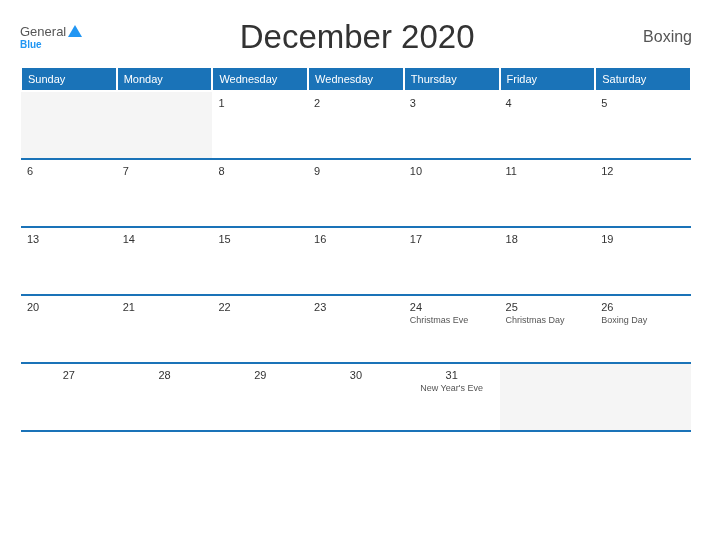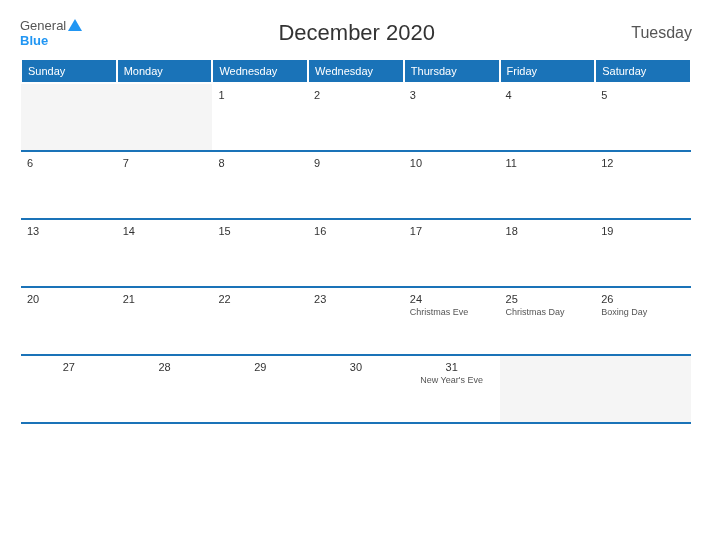--- a/index.html
+++ b/index.html
@@ -16,21 +16,21 @@
       padding: 18px 20px 26px 20px;
       background: #fff;
     }
     .header {
       display: flex;
       align-items: center;
       justify-content: space-between;
       margin-bottom: 10px;
     }
     .title {
-      font-size: 22px;
+      font-size: 33px;
       color: #333;
       font-weight: normal;
       text-align: center;
       flex: 1;
     }
     .country {
       font-size: 16px;
       color: #555;
       font-weight: normal;
       min-width: 60px;
@@ -98,21 +98,21 @@
       display: flex;
       align-items: center;
     }
     .logo-bottom {
       display: flex;
       align-items: center;
     }
     .blue-text {
       color: #2196F3;
       font-weight: bold;
-      font-size: 13px;
+      font-size: 10px;
     }
     .general-text {
       font-size: 13px;
       color: #555;
     }
     .triangle {
       width: 0;
       height: 0;
       border-left: 7px solid transparent;
       border-right: 7px solid transparent;
@@ -137,21 +137,21 @@
         <span class="general-text">General</span>
         <span class="triangle"></span>
       </div>
       <div class="logo-bottom">
         <span class="blue-text">Blue</span>
       </div>
     </div>
 
     <div class="title">December 2020</div>
 
-    <div class="country">Tuesday</div>
+    <div class="country">Boxing</div>
   </div>
 
   <table class="calendar">
     <thead>
       <tr>
         <th>Sunday</th>
         <th>Monday</th>
         <th>Wednesday</th>
         <th>Wednesday</th>
         <th>Thursday</th>

